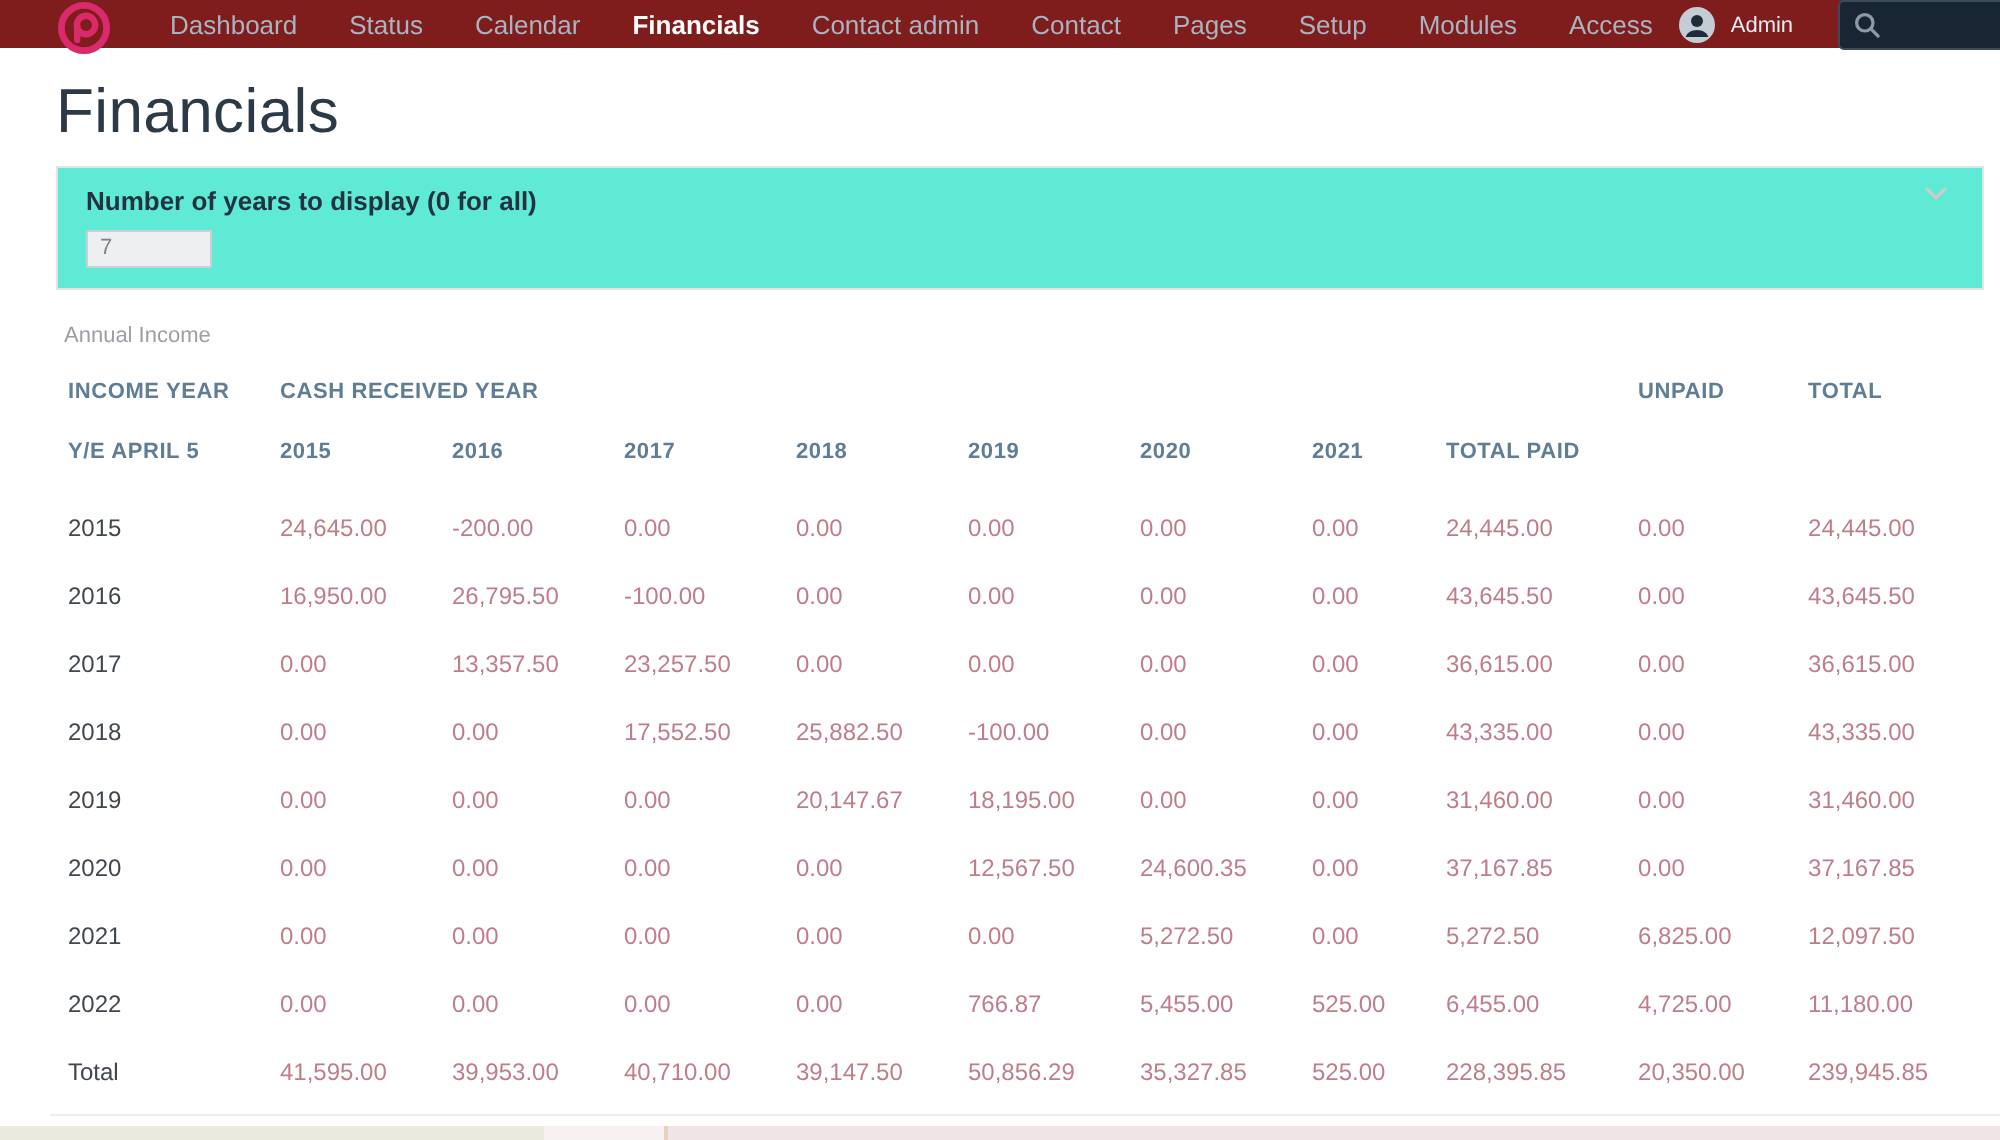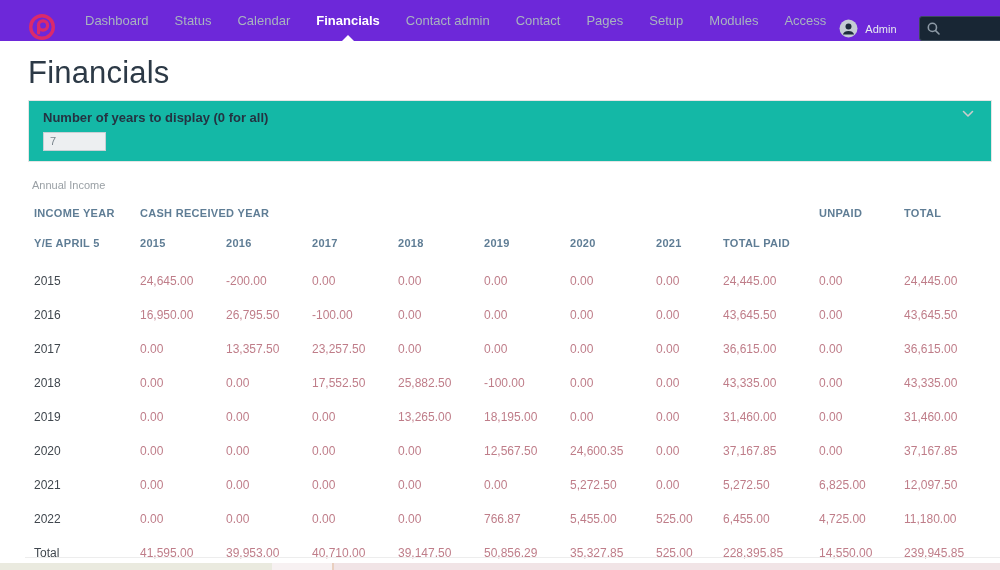--- a/index.html
+++ b/index.html
@@ -6,24 +6,24 @@
   html, body { width: 1000px; height: 570px; }
   body {
     font-family: "Liberation Sans", "DejaVu Sans", sans-serif;
     background: #ffffff;
     position: relative;
     overflow: hidden;
   }
 
   
   .navbar {
-    height: 41px;
-    background: #6d28d9;
+    height: 24px;
+    background: #7f1d1d;
     display: flex;
-    align-items: flex-end;
+    align-items: flex-start;
     padding: 0 8px 0 20px;
   }
   .logo {
     width: 28px; height: 28px;
     margin: 0 16px 0 8px;
     flex: 0 0 auto;
     cursor: pointer;
   }
   .nav-items { display: flex; align-items: center; height: 100%; }
   .nav-item {
@@ -71,21 +71,21 @@
     color: #2c3946;
     font-weight: 400;
     margin: 15px 0 10px 28px;
     letter-spacing: 0.2px;
   }
   .filter-panel {
     position: relative;
     margin-left: 28px;
     width: 964px;
     border: 1px solid #e5e5e5;
-    background: #14b8a6;
+    background: #5eead4;
     padding: 9px 14px 10px;
   }
   .filter-label { font-size: 13px; line-height: 15px; font-weight: bold; color: #243342; margin-bottom: 6px; }
   .filter-input {
     width: 63px; height: 19px;
     background: #edeff1;
     border: 1px solid #c8d0d5;
     font-size: 11px; color: #7a848c;
     padding: 0 6px;
     font-family: inherit;
@@ -267,21 +267,21 @@
         <td class="num">0.00</td>
         <td class="num">43,335.00</td>
         <td class="num">0.00</td>
         <td class="num">43,335.00</td>
       </tr>
       <tr>
         <td class="row-label">2019</td>
         <td class="num">0.00</td>
         <td class="num">0.00</td>
         <td class="num">0.00</td>
-        <td class="num">13,265.00</td>
+        <td class="num">20,147.67</td>
         <td class="num">18,195.00</td>
         <td class="num">0.00</td>
         <td class="num">0.00</td>
         <td class="num">31,460.00</td>
         <td class="num">0.00</td>
         <td class="num">31,460.00</td>
       </tr>
       <tr>
         <td class="row-label">2020</td>
         <td class="num">0.00</td>
@@ -324,21 +324,21 @@
       <tr>
         <td class="row-label">Total</td>
         <td class="num">41,595.00</td>
         <td class="num">39,953.00</td>
         <td class="num">40,710.00</td>
         <td class="num">39,147.50</td>
         <td class="num">50,856.29</td>
         <td class="num">35,327.85</td>
         <td class="num">525.00</td>
         <td class="num">228,395.85</td>
-        <td class="num">14,550.00</td>
+        <td class="num">20,350.00</td>
         <td class="num">239,945.85</td>
       </tr>
     </tbody>
 </table>
 
 <div class="bottom-rule"></div>
 <div class="bottom-band">
   <div class="band-seg seg-a"></div>
   <div class="band-seg seg-b"></div>
   <div class="band-seg seg-line"></div>

